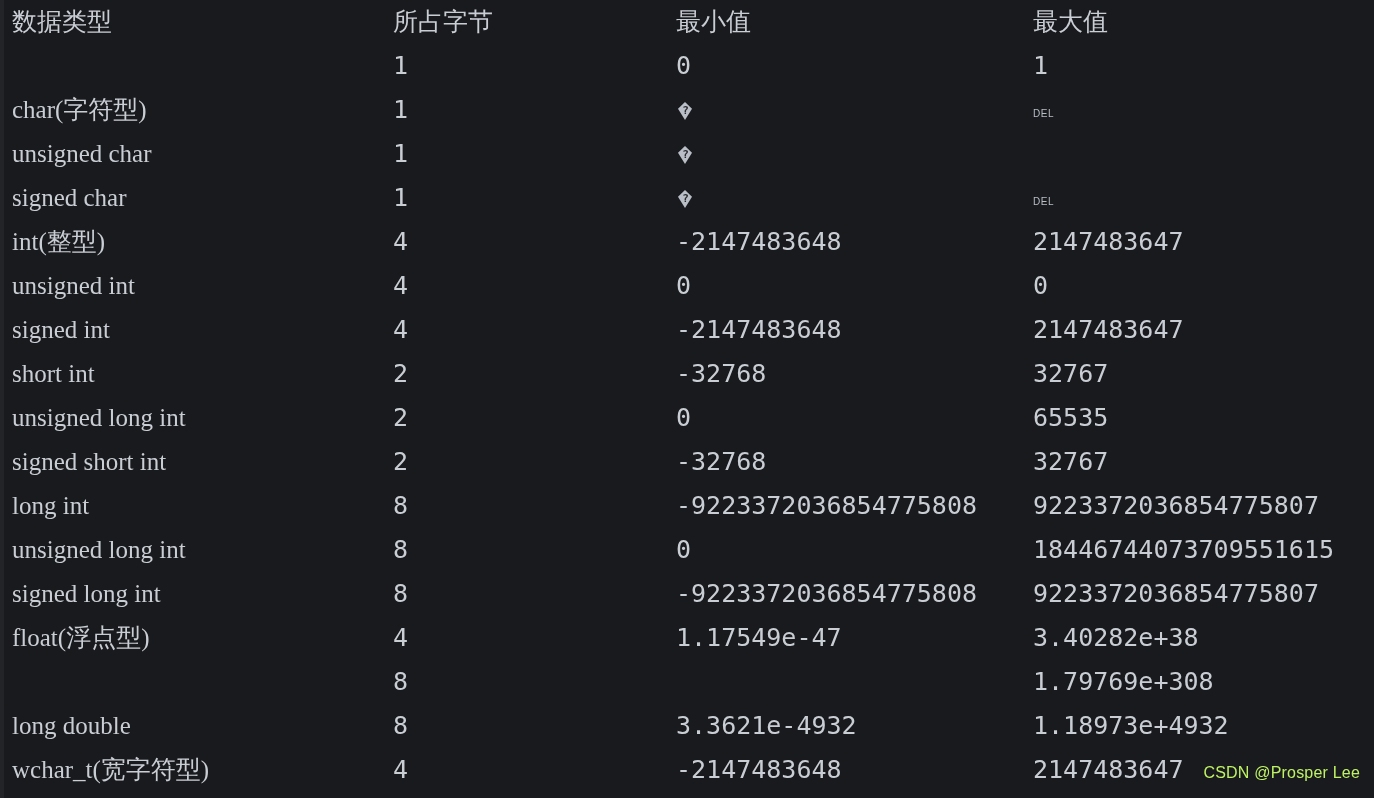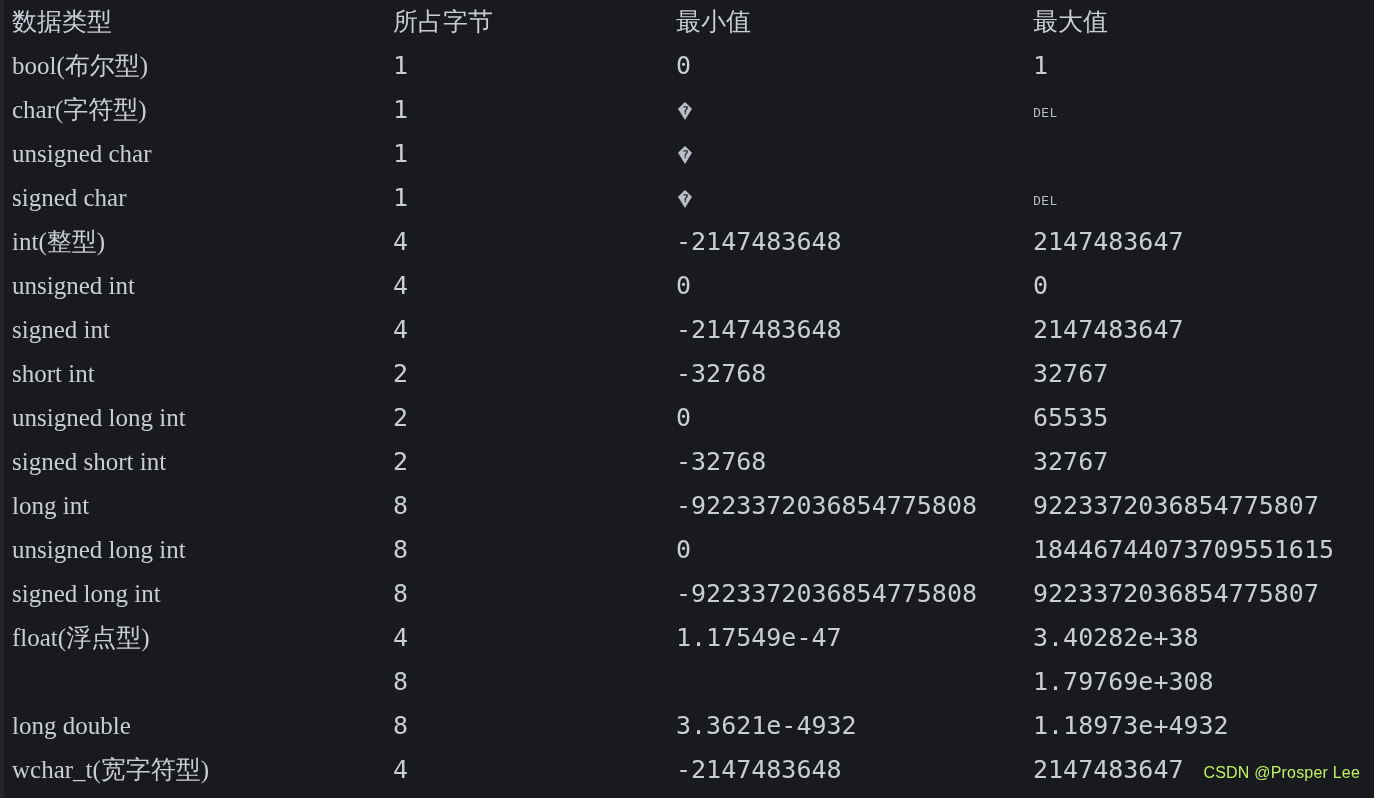--- a/index.html
+++ b/index.html
@@ -88,25 +88,25 @@
     line-height: 24px;
     text-align: center;
     font-size: 11px;
     font-weight: bold;
     color: #2a2b2f;
   }
 
   
   .ctrl-pic {
     display: inline-block;
-    font-size: 13px;
+    font-size: 10px;
     letter-spacing: 0.5px;
     line-height: 44px;
     color: #b9bec7;
-    font-family: Liberation Mono, monospace;
+    font-family: Liberation Sans, sans-serif;
     vertical-align: 1px;
   }
 
   #watermark {
     position: absolute;
     right: 14px;
     bottom: 16px;
     font-family: "Liberation Sans", "DejaVu Sans", sans-serif;
     font-size: 16px;
     color: #bef264;
@@ -123,21 +123,20 @@
 
   <div class="row" id="header-row">
     <span class="cell c1">数据类型</span>
     <span class="cell c2">所占字节</span>
     <span class="cell c3">最小值</span>
     <span class="cell c4">最大值</span>
   </div>
 
   <div id="body-rows">
       <div class="row">
-        <span class="cell c1">bool(布尔型)</span>
         <span class="cell c2">1</span>
         <span class="cell c3">0</span>
         <span class="cell c4">1</span>
       </div>
       <div class="row">
         <span class="cell c1">char(字符型)</span>
         <span class="cell c2">1</span>
         <span class="cell c3"><span class="repl-char"><span class="diamond"></span><span class="qmark">?</span></span></span>
         <span class="cell c4"><span class="ctrl-pic">DEL</span></span>
       </div>

